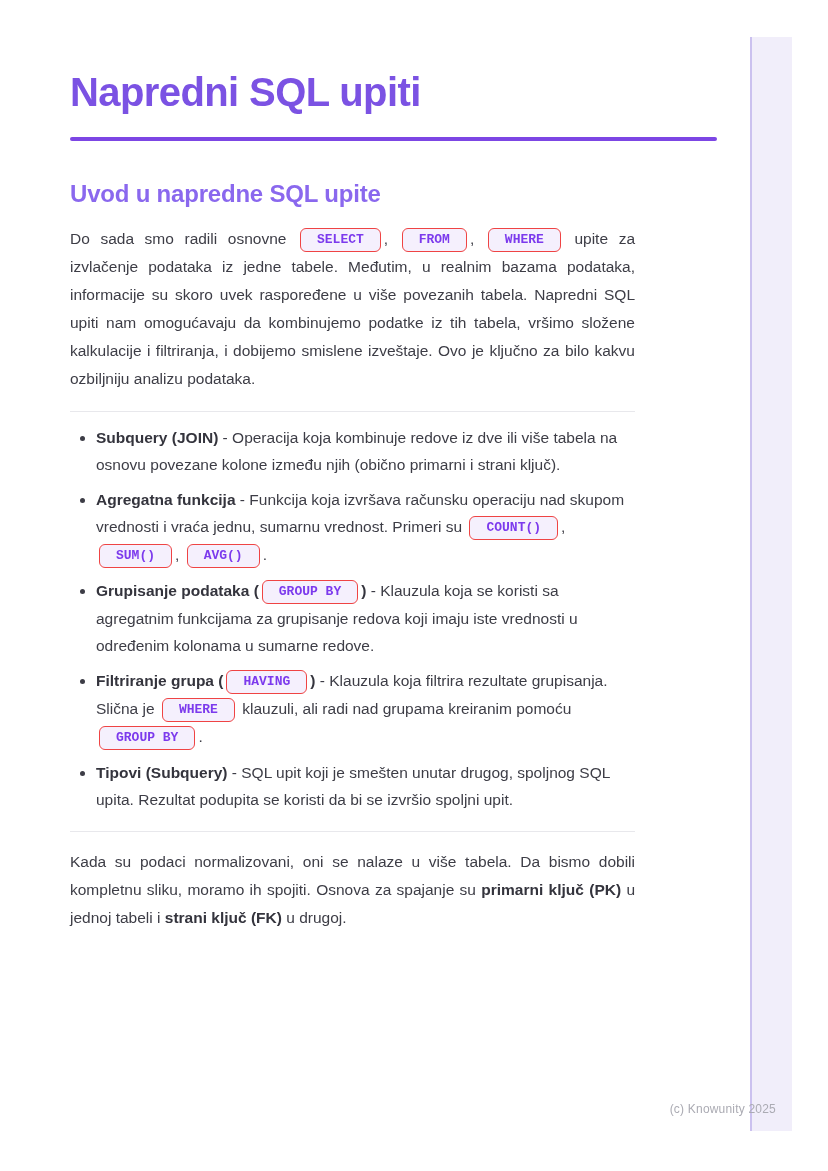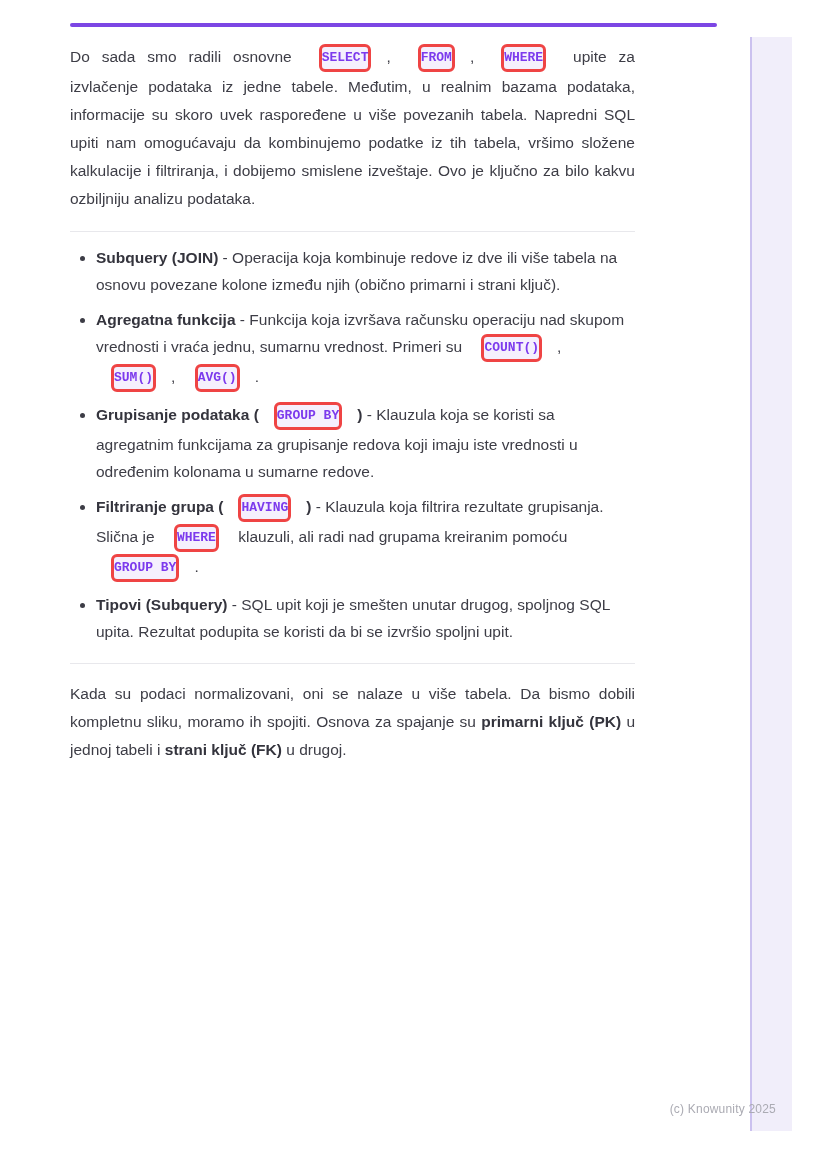--- a/index.html
+++ b/index.html
@@ -71,24 +71,24 @@
   }
   ul.bullets li:first-child { margin-top: 0; }
   strong { font-weight: 700; color: #34343d; }
   code.badge {
     font-family: "Liberation Mono", "DejaVu Sans Mono", monospace;
     font-weight: 700;
     font-size: 13px;
     line-height: 16px;
     color: #7c3aed;
     background: #f5f0fd;
-    border: 3px solid #ef4444;
+    border: 1px solid #ef4444;
     border-radius: 6px;
-    padding: 3px 0;
-    margin: 0 15px;
+    padding: 3px 16px;
+    margin: 0 3px;
     display: inline-block;
     vertical-align: baseline;
     position: relative;
     top: -1px;
     white-space: nowrap;
   }
   .side-strip {
     position: absolute;
     left: 750px; top: 37px;
     width: 40px; height: 1094px;
@@ -104,21 +104,23 @@
     color: #ababb3;
     letter-spacing: 0.2px;
     z-index: 2;
     margin-left: 48px;
   }
 </style>
 </head>
 <body>
 
 <div class="doc-content">
+    <h1>Napredni SQL upiti</h1>
     <div class="accent-rule"></div>
+    <h2>Uvod u napredne SQL upite</h2>
     <p class="justify"><span>Do sada smo radili osnovne </span><code class="badge">SELECT</code><span>, </span><code class="badge">FROM</code><span>, </span><code class="badge">WHERE</code><span> upite za izvlačenje podataka iz jedne tabele. Međutim, u realnim bazama podataka, informacije su skoro uvek raspoređene u više povezanih tabela. Napredni SQL upiti nam omogućavaju da kombinujemo podatke iz tih tabela, vršimo složene kalkulacije i filtriranja, i dobijemo smislene izveštaje. Ovo je ključno za bilo kakvu ozbiljniju analizu podataka.</span></p>
     <div class="divider"></div>
     <ul class="bullets">
       <li><strong>Subquery (JOIN)</strong><span> - Operacija koja kombinuje redove iz dve ili više tabela na osnovu povezane kolone između njih (obično primarni i strani ključ).</span></li>
       <li><strong>Agregatna funkcija</strong><span> - Funkcija koja izvršava računsku operaciju nad skupom vrednosti i vraća jednu, sumarnu vrednost. Primeri su </span><code class="badge">COUNT()</code><span>, </span><code class="badge">SUM()</code><span>, </span><code class="badge">AVG()</code><span>.</span></li>
       <li><strong>Grupisanje podataka (</strong><code class="badge">GROUP BY</code><strong>)</strong><span> - Klauzula koja se koristi sa agregatnim funkcijama za grupisanje redova koji imaju iste vrednosti u određenim kolonama u sumarne redove.</span></li>
       <li><strong>Filtriranje grupa (</strong><code class="badge">HAVING</code><strong>)</strong><span> - Klauzula koja filtrira rezultate grupisanja. Slična je </span><code class="badge">WHERE</code><span> klauzuli, ali radi nad grupama kreiranim pomoću </span><code class="badge">GROUP BY</code><span>.</span></li>
       <li><strong>Tipovi (Subquery)</strong><span> - SQL upit koji je smešten unutar drugog, spoljnog SQL upita. Rezultat podupita se koristi da bi se izvršio spoljni upit.</span></li>
     </ul>
     <div class="divider"></div>

